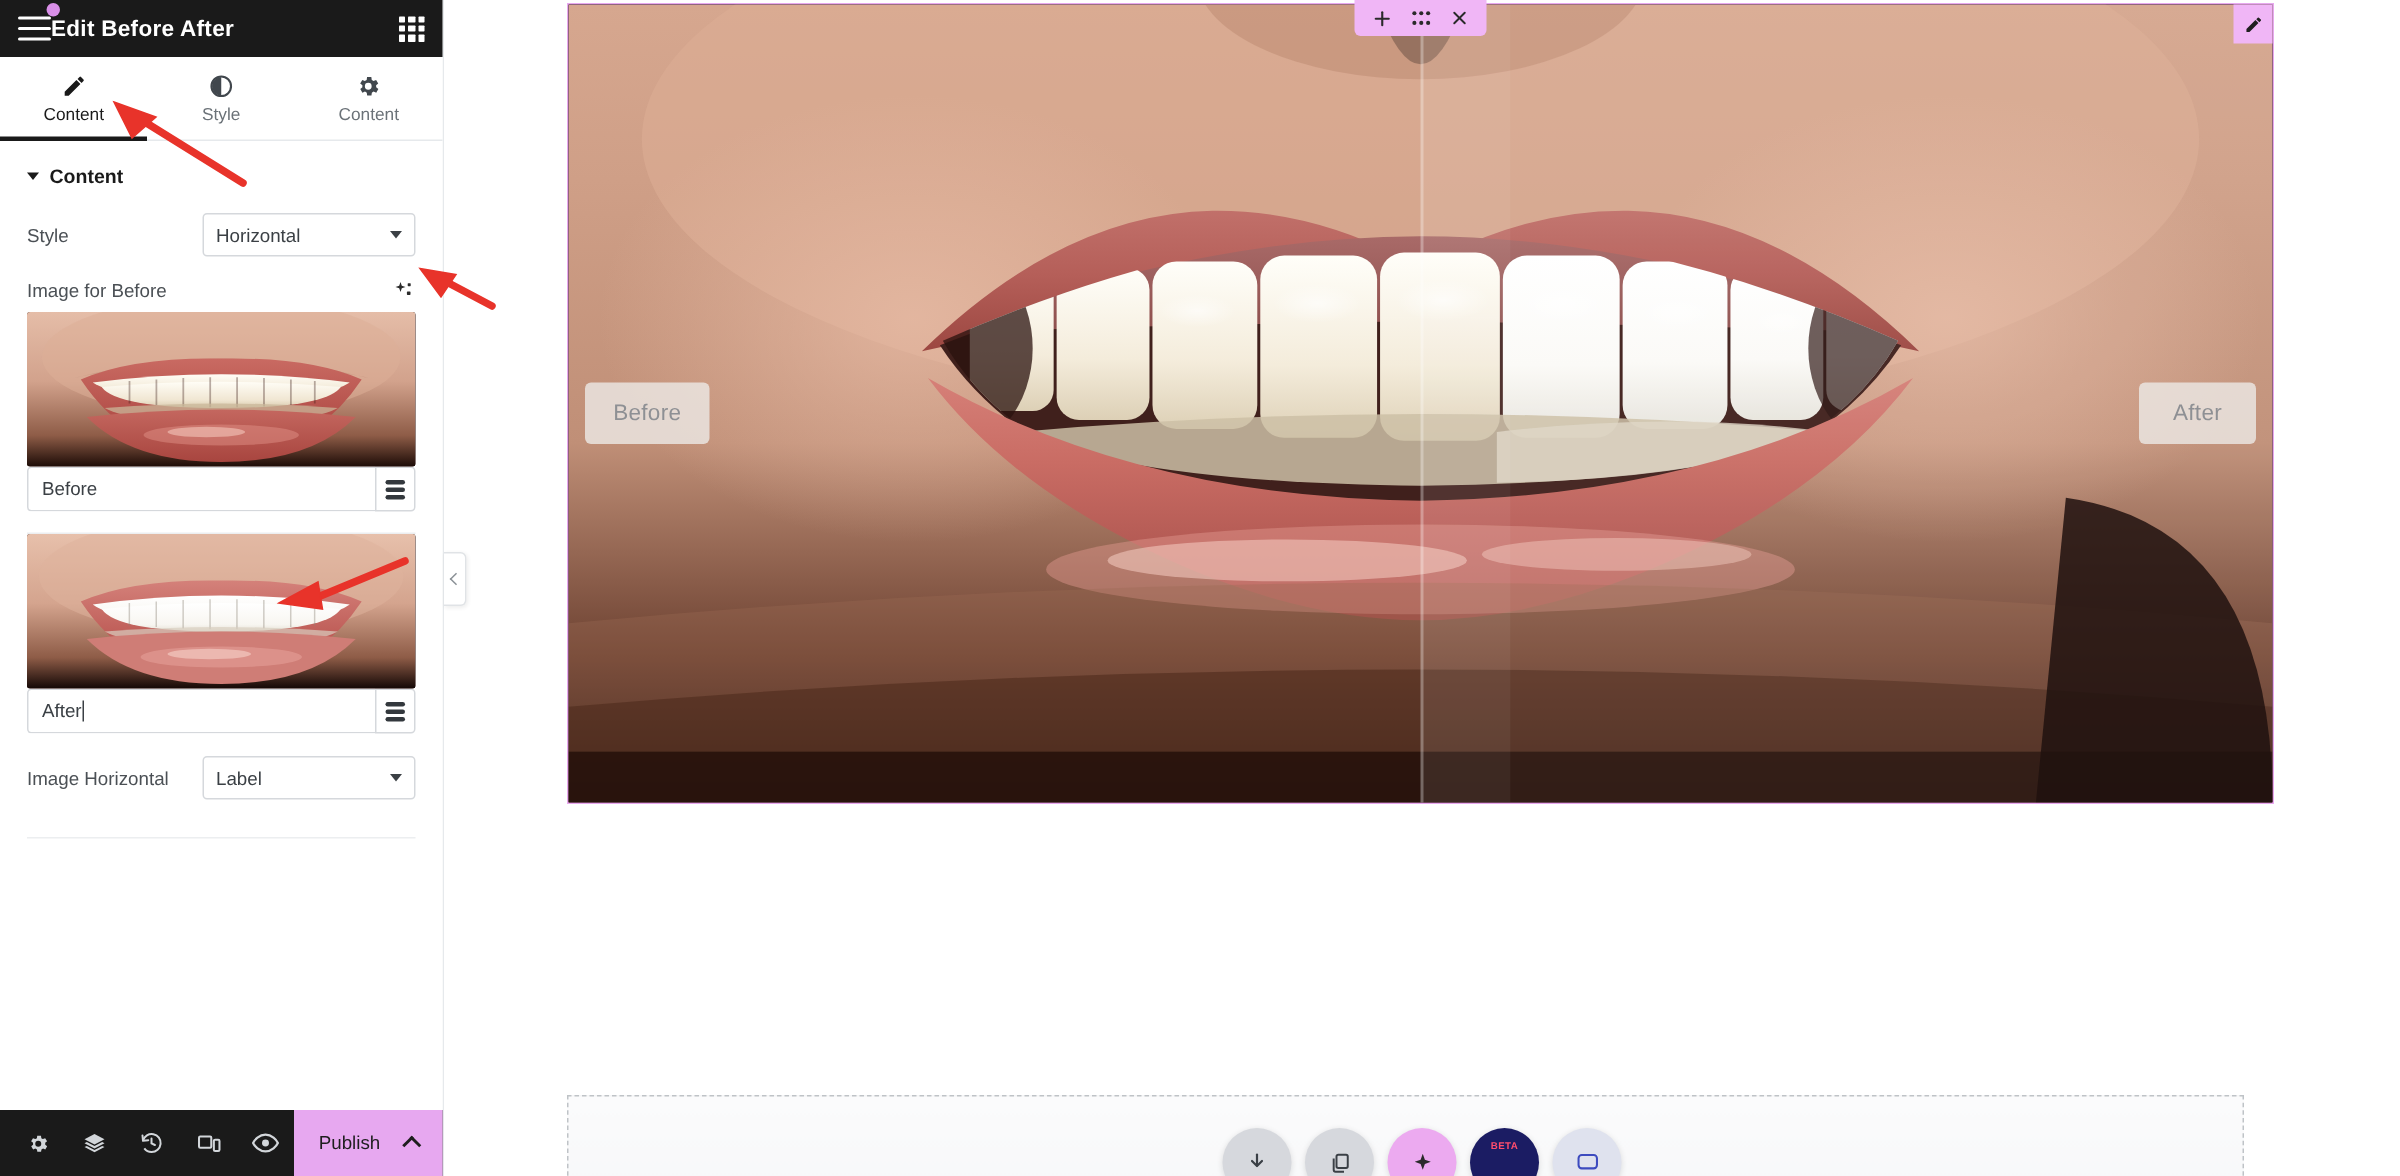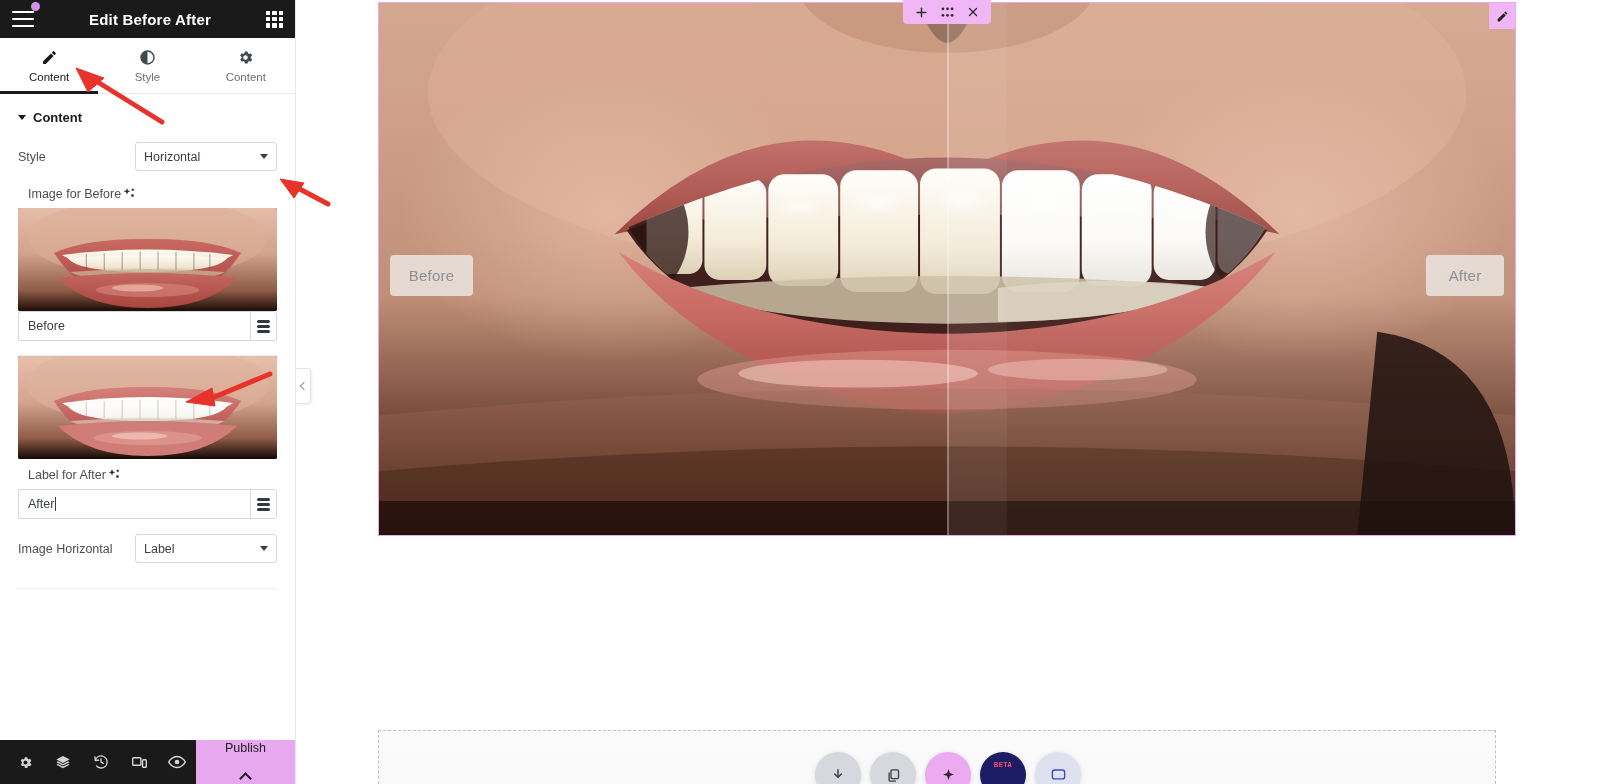--- a/index.html
+++ b/index.html
@@ -24,21 +24,21 @@
     position: relative; flex: 0 0 38px;
   }
   .hamburger { width: 22px; height: 16px; display: flex; flex-direction: column;
     justify-content: space-between; cursor: pointer; position: relative; }
   .hamburger i { display:block; height: 2px; background: #fff; border-radius: 1px; }
   .hamburger i:nth-child(1){ width: 22px; }
   .hamburger i:nth-child(2){ width: 22px; }
   .hamburger i:nth-child(3){ width: 22px; }
   .dot-badge { position: absolute; top: -9px; right: -6px; width: 9px; height: 9px;
     border-radius: 50%; background: #d98fe8; }
-  #panel-title { flex: 1; text-align: center; font-size: 15px; font-weight: bold;
+  #panel-title { flex: 1; text-align: left; font-size: 15px; font-weight: bold;
     letter-spacing: .2px; color: #fff; }
   .grid9 { width: 17px; height: 17px; display: grid;
     grid-template-columns: repeat(3,1fr); grid-template-rows: repeat(3,1fr); gap: 2px; }
   .grid9 span { background: #fff; border-radius: .5px; }
 
   #tabs { height: 56px; display: flex; border-bottom: 1px solid #e6e9ec;
     background: #fff; flex: 0 0 56px; }
   .tab { flex: 1; display: flex; flex-direction: column; align-items: center;
     justify-content: center; gap: 5px; cursor: pointer; position: relative;
     font-size: 11.5px; color: #6b7278; }
@@ -57,22 +57,22 @@
   .row { display: flex; align-items: center; justify-content: space-between; }
   .lbl { font-size: 12.5px; color: #4b5055; }
   .select {
     width: 142px; height: 29px; border: 1px solid #d5d8dc; border-radius: 3px;
     background: #fff; display: flex; align-items: center; padding: 0 8px;
     font-size: 12.5px; color: #3b4045; justify-content: space-between; cursor: pointer;
   }
   .caret-sm { width: 0; height: 0; border-left: 4px solid transparent;
     border-right: 4px solid transparent; border-top: 5px solid #3b4045; }
 
-  .field-head { display: flex; align-items: center; 
-    padding: 8px 18px 6px 18px; margin-left: 10px; }
+  .field-head { display: flex; align-items: center; justify-content: space-between;
+    padding: 8px 18px 6px 18px; }
   .field-head .lbl { font-size: 12.5px; color: #4b5055; }
 
   .ai-spark { width: 16px; height: 16px; position: relative; cursor: pointer; }
 
   .thumb { margin: 0 18px; height: 103px; border-radius: 2px; overflow: hidden;
     position: relative; background: #2a0f0a; cursor: pointer; }
   .thumb .pic { position:absolute; inset:0; }
 
   .input-wrap { margin: 0 18px; display: flex; height: 30px; cursor: text; }
   .text-input { flex: 1; border: 1px solid #d5d8dc; border-right: none;
@@ -92,21 +92,21 @@
   .divider { height: 1px; background: #eceef0; margin: 14px 18px 0 18px; }
 
   #panel-footer { height: 44px; background: #1a1a1a; display: flex;
     align-items: center; flex: 0 0 44px; }
   .foot-icons { display: flex; align-items: center; gap: 0; flex: 1;
     padding-left: 6px; }
   .foot-ic { width: 38px; height: 44px; display: flex; align-items: center;
     justify-content: center; cursor: pointer; color: #c5c9cd; }
   #publish { width: 106px; height: 44px; background: #e7a8f0;
     display: flex; align-items: center; justify-content: center; gap: 16px;
-    cursor: pointer; font-size: 12.5px; color: #1e1e1e; flex-direction: column; }
+    cursor: pointer; font-size: 12.5px; color: #1e1e1e; }
   .chev-up { width: 9px; height: 9px; border-left: 2px solid #1e1e1e;
     border-top: 2px solid #1e1e1e; transform: rotate(45deg); margin-top: 3px; }
 
   
   #collapse-handle {
     position: absolute; left: 296px; top: 368px; width: 15px; height: 36px;
     background: #fff; border: 1px solid #e0e3e6; border-left: none;
     border-radius: 0 4px 4px 0; display: flex; align-items: center;
     justify-content: center; cursor: pointer; z-index: 20;
     box-shadow: 1px 1px 3px rgba(0,0,0,.07);
@@ -348,30 +348,20 @@
                 <rect x="192" y="46" width="1" height="15"></rect>
             </g>
             <path d="M52 65 Q130 59 208 65 Q190 75 130 75 Q70 75 52 65Z" fill="#d8cfc0" opacity=".7"></path>
             <path d="M40 70 Q130 60 220 70 Q190 100 130 100 Q70 100 40 70Z" fill="#cf7d76"></path>
             <ellipse cx="130" cy="82" rx="54" ry="7" fill="#e8a29a" opacity=".55"></ellipse>
             <ellipse cx="122" cy="80" rx="28" ry="3.5" fill="#f7d2c9" opacity=".6"></ellipse>
           </svg>
         </div>
       </div>
 
-      <div class="field-head">
-        <span class="lbl">Label for After</span>
-        <span class="ai-spark">
-          <svg width="16" height="16" viewBox="0 0 24 24" fill="#2b2b2b">
-            <path d="M9 3l1.3 3.7L14 8l-3.7 1.3L9 13l-1.3-3.7L4 8l3.7-1.3z"></path>
-            <rect x="16.2" y="4.2" width="3" height="3" rx=".6"></rect>
-            <rect x="15.4" y="12.4" width="3.6" height="3.6" rx=".7"></rect>
-          </svg>
-        </span>
-      </div>
       <div class="input-wrap">
         <div class="text-input">
           <span>After</span>
             <span class="caret-blink"></span>
         </div>
         <div class="tag-btn">
           <span class="db-ic">
               <i></i>
               <i></i>
               <i></i>

